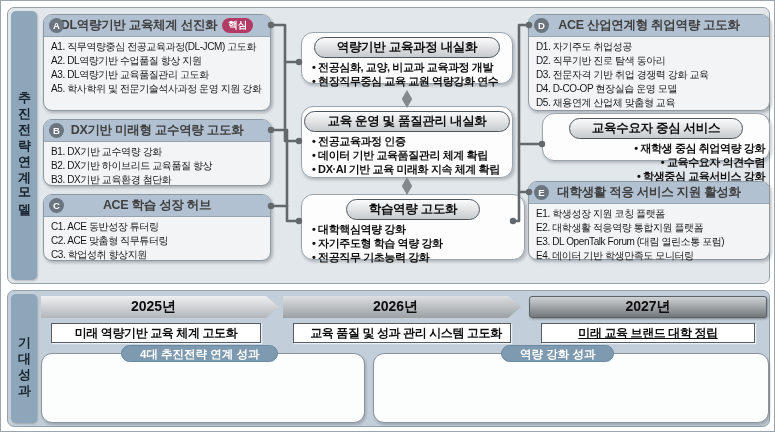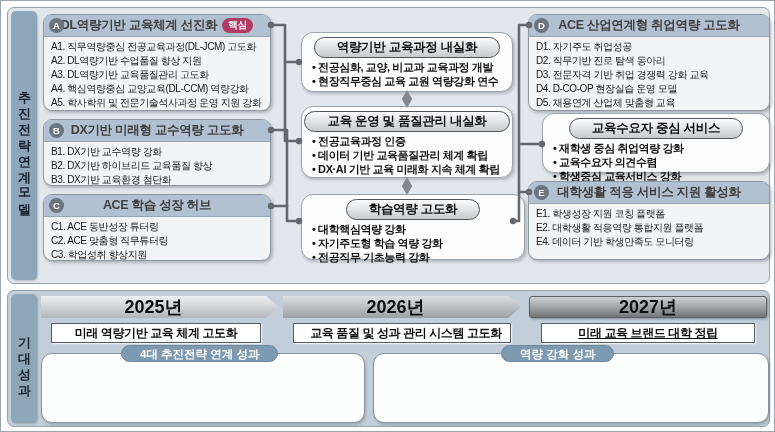--- a/index.html
+++ b/index.html
@@ -41,21 +41,21 @@
   .bullets{padding:2px 4px 0 10px;}
   .bullets div{font-size:11px;line-height:13.8px;font-weight:600;color:#111;
                letter-spacing:-0.4px;white-space:nowrap;}
   .bullets div::before{content:"• ";}
 
   
   svg.wires{position:absolute;left:0;top:0;z-index:3;pointer-events:none;}
 
   
   .yr{height:22px;display:flex;align-items:center;justify-content:center;
-      font-size:18px;font-weight:bold;color:#0d0d0d;
+      font-size:14px;font-weight:bold;color:#0d0d0d;
       filter:drop-shadow(1px 1px 1px rgba(0,0,0,.35));}
   .yr.chev{clip-path:polygon(0 0,calc(100% - 13px) 0,100% 50%,calc(100% - 13px) 100%,0 100%);
            padding-right:13px;}
   .yr.g1{background:linear-gradient(#eff0f1,#b2b6ba);}
   .yr.g2{background:linear-gradient(#dddfe1,#9aa0a4);}
   .yr.g3{background:linear-gradient(#cfd2d4,#72777b);border-radius:3px;border:1px solid #5c6165;}
 
   .goal{height:20px;background:#fff;border:1.5px solid #565c62;display:flex;align-items:center;
         justify-content:center;font-size:12px;font-weight:bold;color:#0d0d0d;
         letter-spacing:-0.4px;white-space:nowrap;box-shadow:1px 1px 1px rgba(255,255,255,.7);}
@@ -121,21 +121,20 @@
   <div class="abs sbox" style="left:42px;top:13px;width:228px;height:97px;">
     <div class="hdr">
       <span class="circ">A</span>
       <span class="ttl">DL역량기반 교육체계 선진화</span>
       <span class="badge-core">핵심</span>
     </div>
     <div class="items">
       <div>A1. 직무역량중심 전공교육과정(DL-JCM) 고도화</div>
       <div>A2. DL역량기반 수업품질 향상 지원</div>
       <div>A3. DL역량기반 교육품질관리 고도화</div>
-      <div>A4. 핵심역량중심 교양교육(DL-CCM) 역량강화</div>
       <div>A5. 학사학위 및 전문기술석사과정 운영 지원 강화</div>
     </div>
   </div>
 
   <div class="abs sbox" style="left:42px;top:118px;width:228px;height:67px;">
     <div class="hdr">
       <span class="circ">B</span>
       <span class="ttl">DX기반 미래형 교수역량 고도화</span>
     </div>
     <div class="items">
@@ -150,21 +149,21 @@
       <span class="circ">C</span>
       <span class="ttl">ACE 학습 성장 허브</span>
     </div>
     <div class="items">
       <div>C1. ACE 동반성장 튜터링</div>
       <div>C2. ACE 맞춤형 직무튜터링</div>
       <div>C3. 학업성취 향상지원</div>
     </div>
   </div>
 
-  <div class="abs mbox" style="left:300px;top:31px;width:212px;height:60px;">
+  <div class="abs mbox" style="left:300px;top:31px;width:212px;height:52px;">
     <span class="pill-title">역량기반 교육과정 내실화</span>
     <div class="bullets">
       <div>전공심화, 교양, 비교과 교육과정 개발</div>
       <div>현장직무중심 교육 교원 역량강화 연수</div>
     </div>
   </div>
 
   <div class="abs mbox" style="left:300px;top:105px;width:212px;height:72px;">
     <span class="pill-title">교육 운영 및 품질관리 내실화</span>
     <div class="bullets">
@@ -190,37 +189,38 @@
     </div>
     <div class="items">
       <div>D1. 자기주도 취업성공</div>
       <div>D2. 직무기반 진로 탐색 동아리</div>
       <div>D3. 전문자격 기반 취업 경쟁력 강화 교육</div>
       <div>D4. D-CO-OP 현장실습 운영 모델</div>
       <div>D5. 채용연계 산업체 맞춤형 교육</div>
     </div>
   </div>
 
-  <div class="abs mbox" style="left:541px;top:112px;width:228px;height:60px;">
+  <div class="abs mbox" style="left:541px;top:112px;width:228px;height:48px;text-align:right;">
     <span class="pill-title">교육수요자 중심 서비스</span>
     <div class="bullets">
       <div>재학생 중심 취업역량 강화</div>
       <div>교육수요자 의견수렴</div>
       <div>학생중심 교육서비스 강화</div>
     </div>
   </div>
 
   <div class="abs sbox" style="left:527px;top:180px;width:242px;height:79px;">
     <div class="hdr">
       <span class="circ">E</span>
       <span class="ttl">대학생활 적응 서비스 지원 활성화</span>
     </div>
     <div class="items">
       <div>E1. 학생성장 지원 코칭 플랫폼</div>
       <div>E2. 대학생활 적응역량 통합지원 플랫폼</div>
+      <div>E3. DL OpenTalk Forum (대림 열린소통 포럼)</div>
       <div>E4. 데이터 기반 학생만족도 모니터링</div>
     </div>
   </div>
 
   <div class="abs panel bottom" style="left:6px;top:289px;width:763px;height:137px;"></div>
 
   <div class="abs strip" style="left:10px;top:293px;width:26px;height:129px;">
     <span>기대성과</span>
   </div>
 

